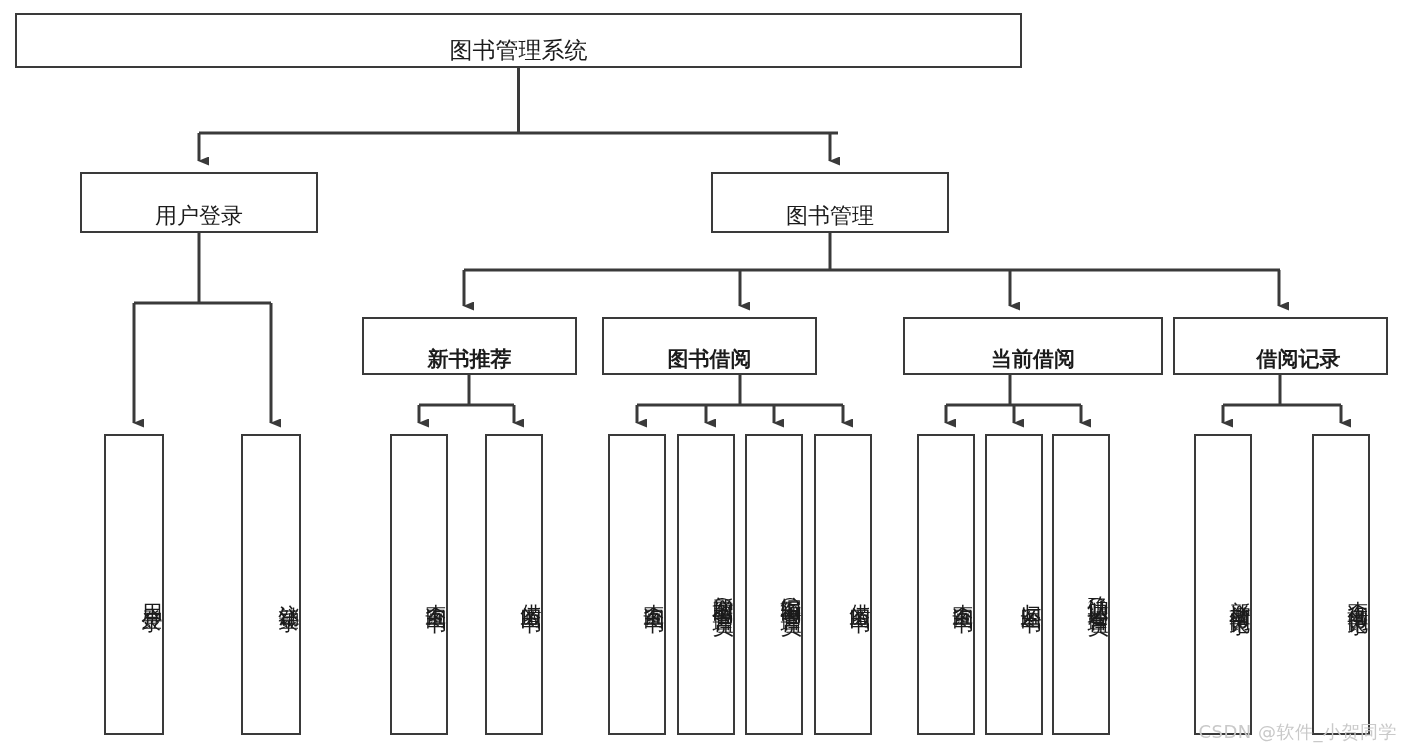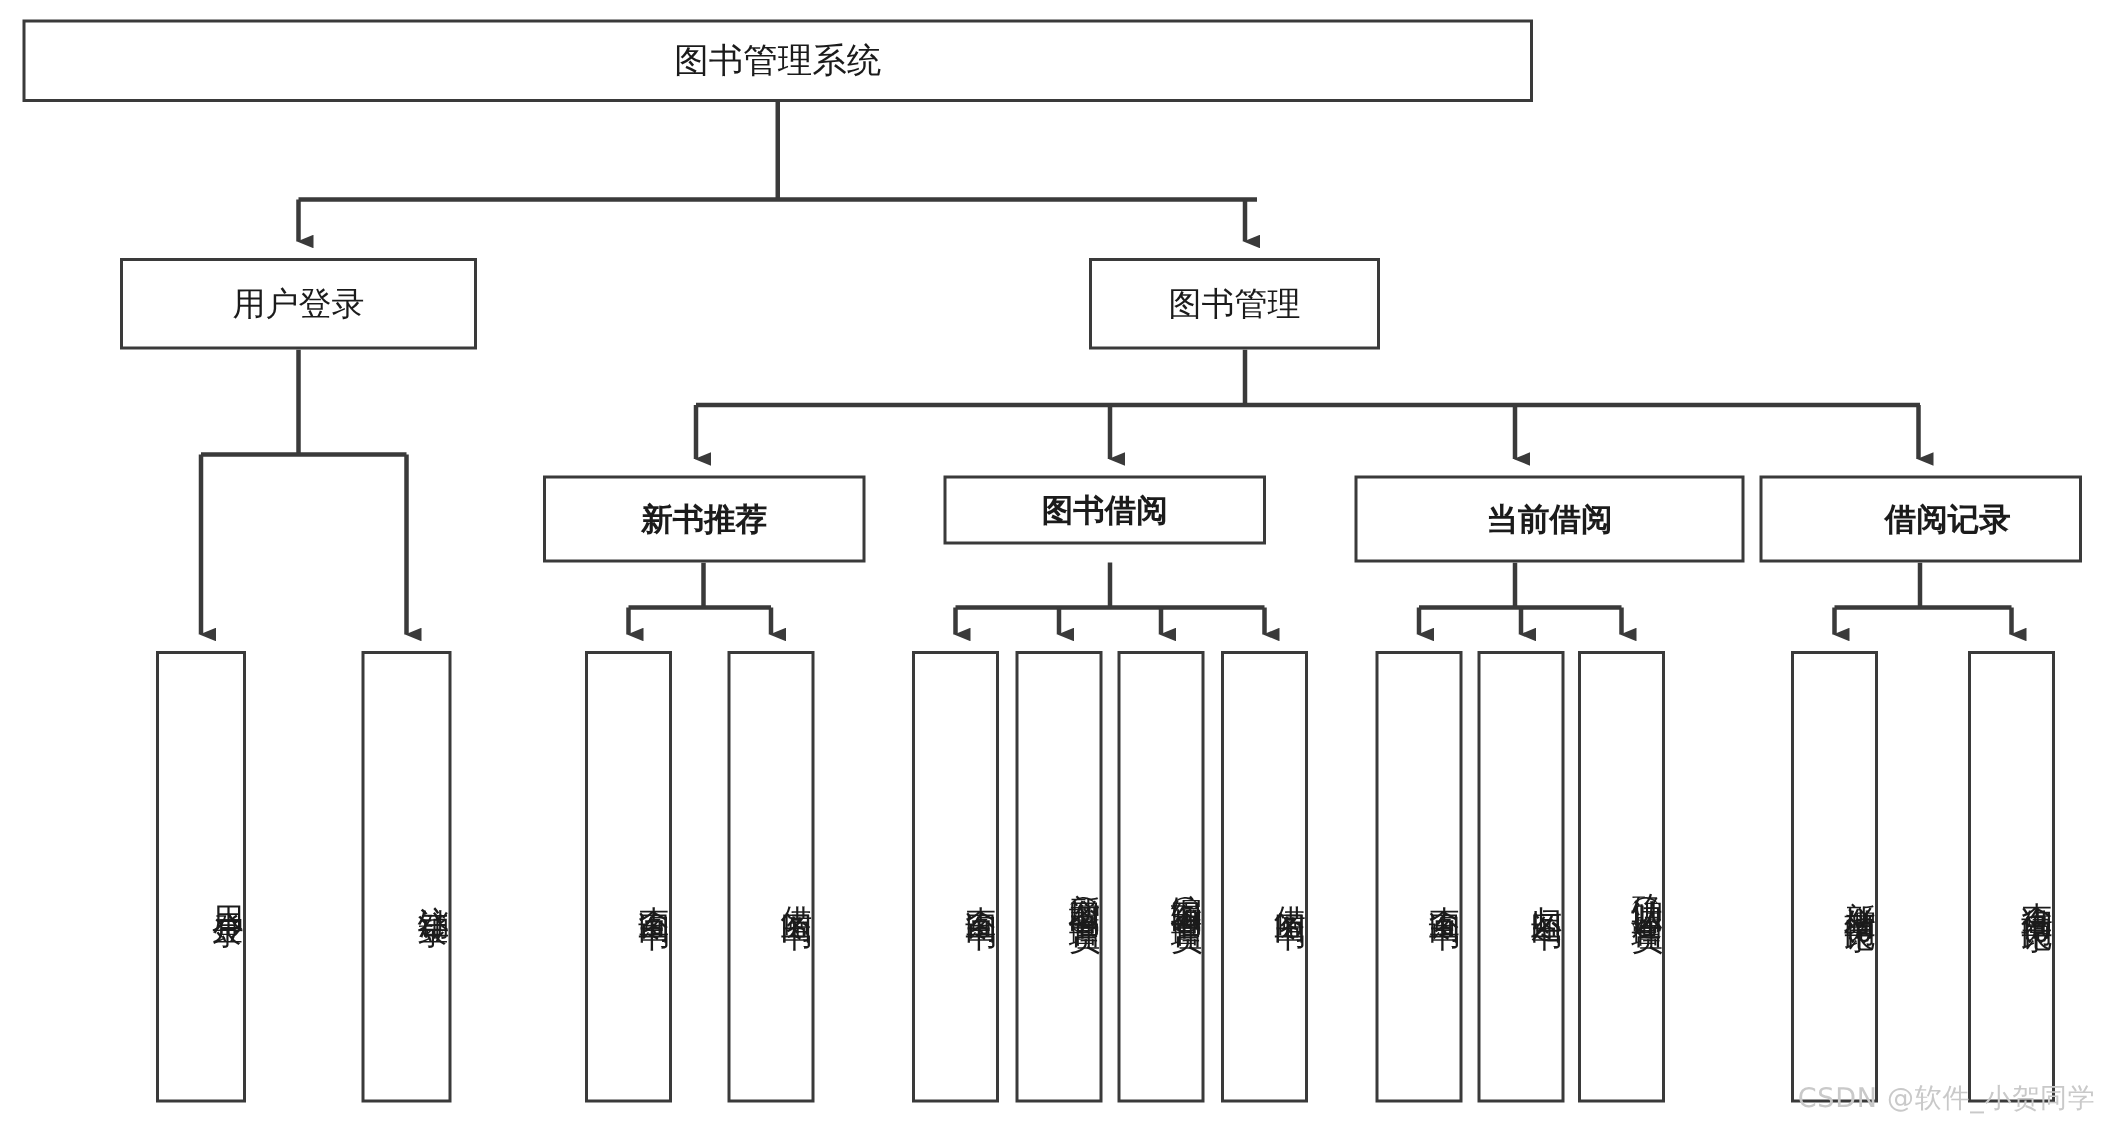--- a/index.html
+++ b/index.html
@@ -24,21 +24,21 @@
     top: 0;
     width: 1405px;
     height: 747px;
   }
   .node {
     position: absolute;
     box-sizing: border-box;
     border: 2.5px solid #3a3a3a;
     background: #ffffff;
     display: flex;
-    align-items: center;
+    align-items: flex-end;
     justify-content: center;
     color: #1b1b1b;
   }
   .node.level0 { font-size: 23px; }
   .node.level1 { font-size: 22px; }
   .node.level2 { font-size: 21px; font-weight: bold; }
   .node.leaf {
     font-size: 21px;
     writing-mode: vertical-rl;
     text-orientation: upright;
@@ -123,29 +123,29 @@
   </svg>
 
   <div class="node level0" style="left: 15px; top: 13px; width: 1007px; height: 55px;">
     <span class="label">图书管理系统</span>
   </div>
 
   <div id="level1-nodes">
       <div class="node level1" style="left: 80px; top: 172px; width: 238px; height: 61px;">
         <span class="label">用户登录</span>
       </div>
-      <div class="node level1" style="left: 711px; top: 172px; width: 194px; height: 61px; margin-left: 15px;">
+      <div class="node level1" style="left: 711px; top: 172px; width: 238px; height: 61px;">
         <span class="label">图书管理</span>
       </div>
     </div>
   <div id="level2-nodes">
       <div class="node level2" style="left: 362px; top: 317px; width: 215px; height: 58px;">
         <span class="label">新书推荐</span>
       </div>
-      <div class="node level2" style="left: 629px; top: 317px; width: 215px; height: 46px;">
+      <div class="node level2" style="left: 602px; top: 317px; width: 215px; height: 58px;">
         <span class="label">图书借阅</span>
       </div>
       <div class="node level2" style="left: 903px; top: 317px; width: 260px; height: 58px;">
         <span class="label">当前借阅</span>
       </div>
       <div class="node level2" style="left: 1173px; top: 317px; width: 215px; height: 58px; padding-left: 36px;">
         <span class="label">借阅记录</span>
       </div>
     </div>
   <div id="leaf-nodes">

